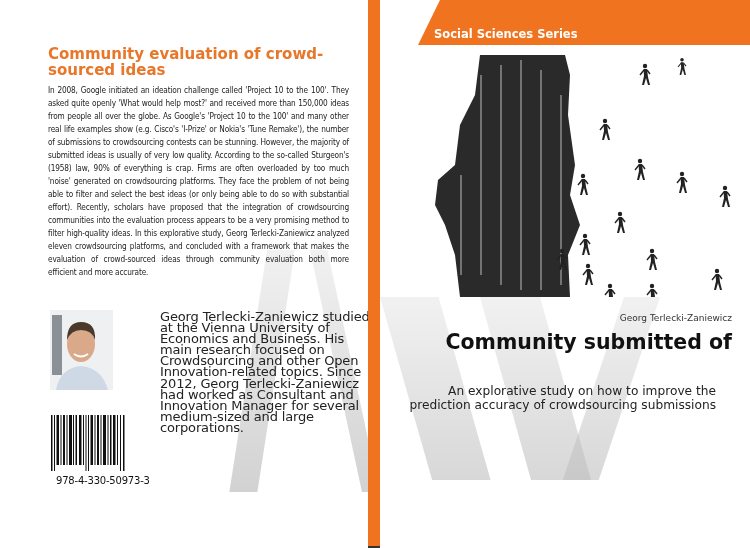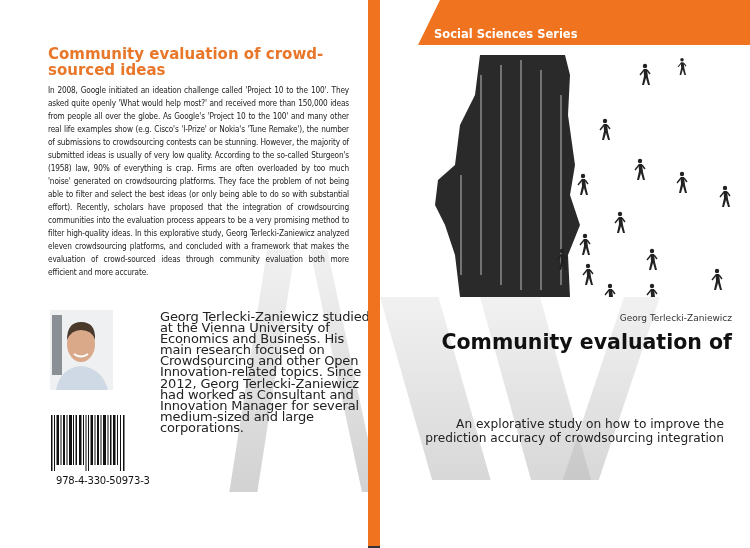--- a/index.html
+++ b/index.html
@@ -24,22 +24,22 @@
   .back-band { position:absolute; left:0; top:518px; width:262px; height:28px; background:#f0731f;
                clip-path:polygon(0 0, 100% 0, 92% 100%, 0 100%); }
 
   .series-band { position:absolute; left:38px; top:0; width:332px; height:45px; background:#f0731f;
                  clip-path:polygon(22px 0, 100% 0, 100% 100%, 0 100%); }
   .series-label { position:absolute; left:54px; top:27px; color:#fff; font-weight:bold; font-size:11.5px; }
   .illustration { position:absolute; left:40px; top:55px; width:330px; height:242px; }
   .author { position:absolute; right:18px; top:313px; font-size:9px; color:#333; text-align:center; }
   .front-title { position:absolute; right:18px; top:332px; width:330px; text-align:right; font-weight:bold;
                  font-size:20.5px; line-height:20px; color:#111; }
-  .subtitle { position:absolute; right:26px; top:384px; width:360px; text-align:right; font-size:12.2px;
-              line-height:14px; color:#222;margin-top:33px; }
+  .subtitle { position:absolute; right:34px; top:384px; width:360px; text-align:right; font-size:12.2px;
+              line-height:14px; color:#222; }
   .publisher { position:absolute; right:36px; top:490px; display:flex; align-items:center; gap:6px; }
   .pub-logo { width:24px; height:16px; }
   .pub-name { font-size:14px; color:#777; font-family:"Liberation Sans", sans-serif;margin-top:19px; }
   .pub-name b { color:#222; font-weight:bold; }
 </style>
 </head>
 <body>
 
 <div class="back">
   <div class="wm" style="left:225px; top:250px; width:70px; height:270px; clip-path:polygon(60% 0, 100% 0, 40% 100%, 0 100%);"></div>
@@ -137,25 +137,25 @@
       <use href="#walker" transform="translate(168,220)"></use>
       <use href="#walker" transform="translate(232,205)"></use>
       <use href="#walker" transform="translate(297,225)"></use>
       <use href="#walker" transform="translate(190,240)"></use>
       <use href="#walker" transform="translate(232,240)"></use>
     </g>
   </svg>
 
   <div class="author">Georg Terlecki-Zaniewicz</div>
   <div class="front-title">
-    <div>Community evaluation of</div>
+    <div>Community submitted of</div>
   </div>
   <div class="subtitle">
     <div>An explorative study on how to improve the</div>
-    <div>prediction accuracy of crowdsourcing integration</div>
+    <div>prediction accuracy of crowdsourcing submissions</div>
   </div>
 
   <div class="publisher">
     <svg class="pub-logo" viewBox="0 0 24 16">
       <path d="M0 16 L7 0 L9 0 L3 16 Z" fill="#999"></path>
       <path d="M9 0 L13 0 L17 11 L21 0 L24 0 L18 16 L15 16 Z" fill="#222"></path>
     </svg>
     <span class="pub-name"><span>Akademiker</span><b>Verlag</b></span>
   </div>
 </div>

